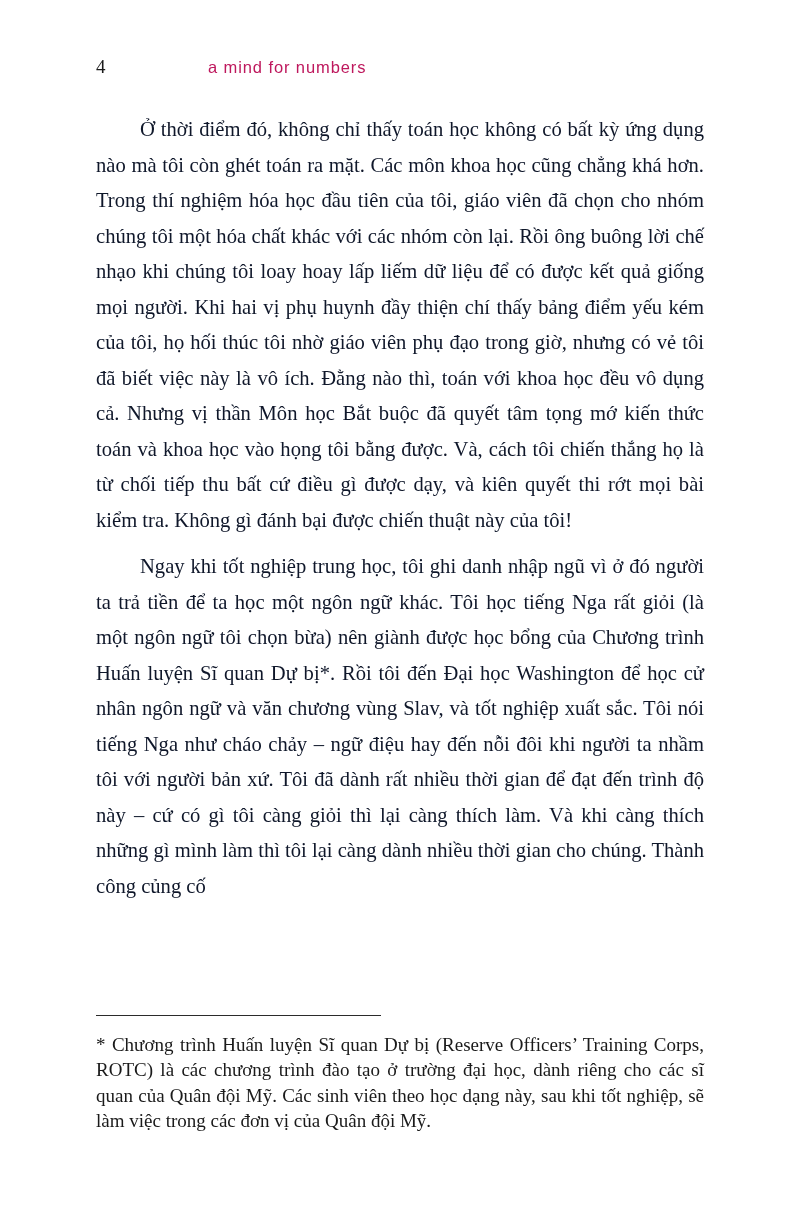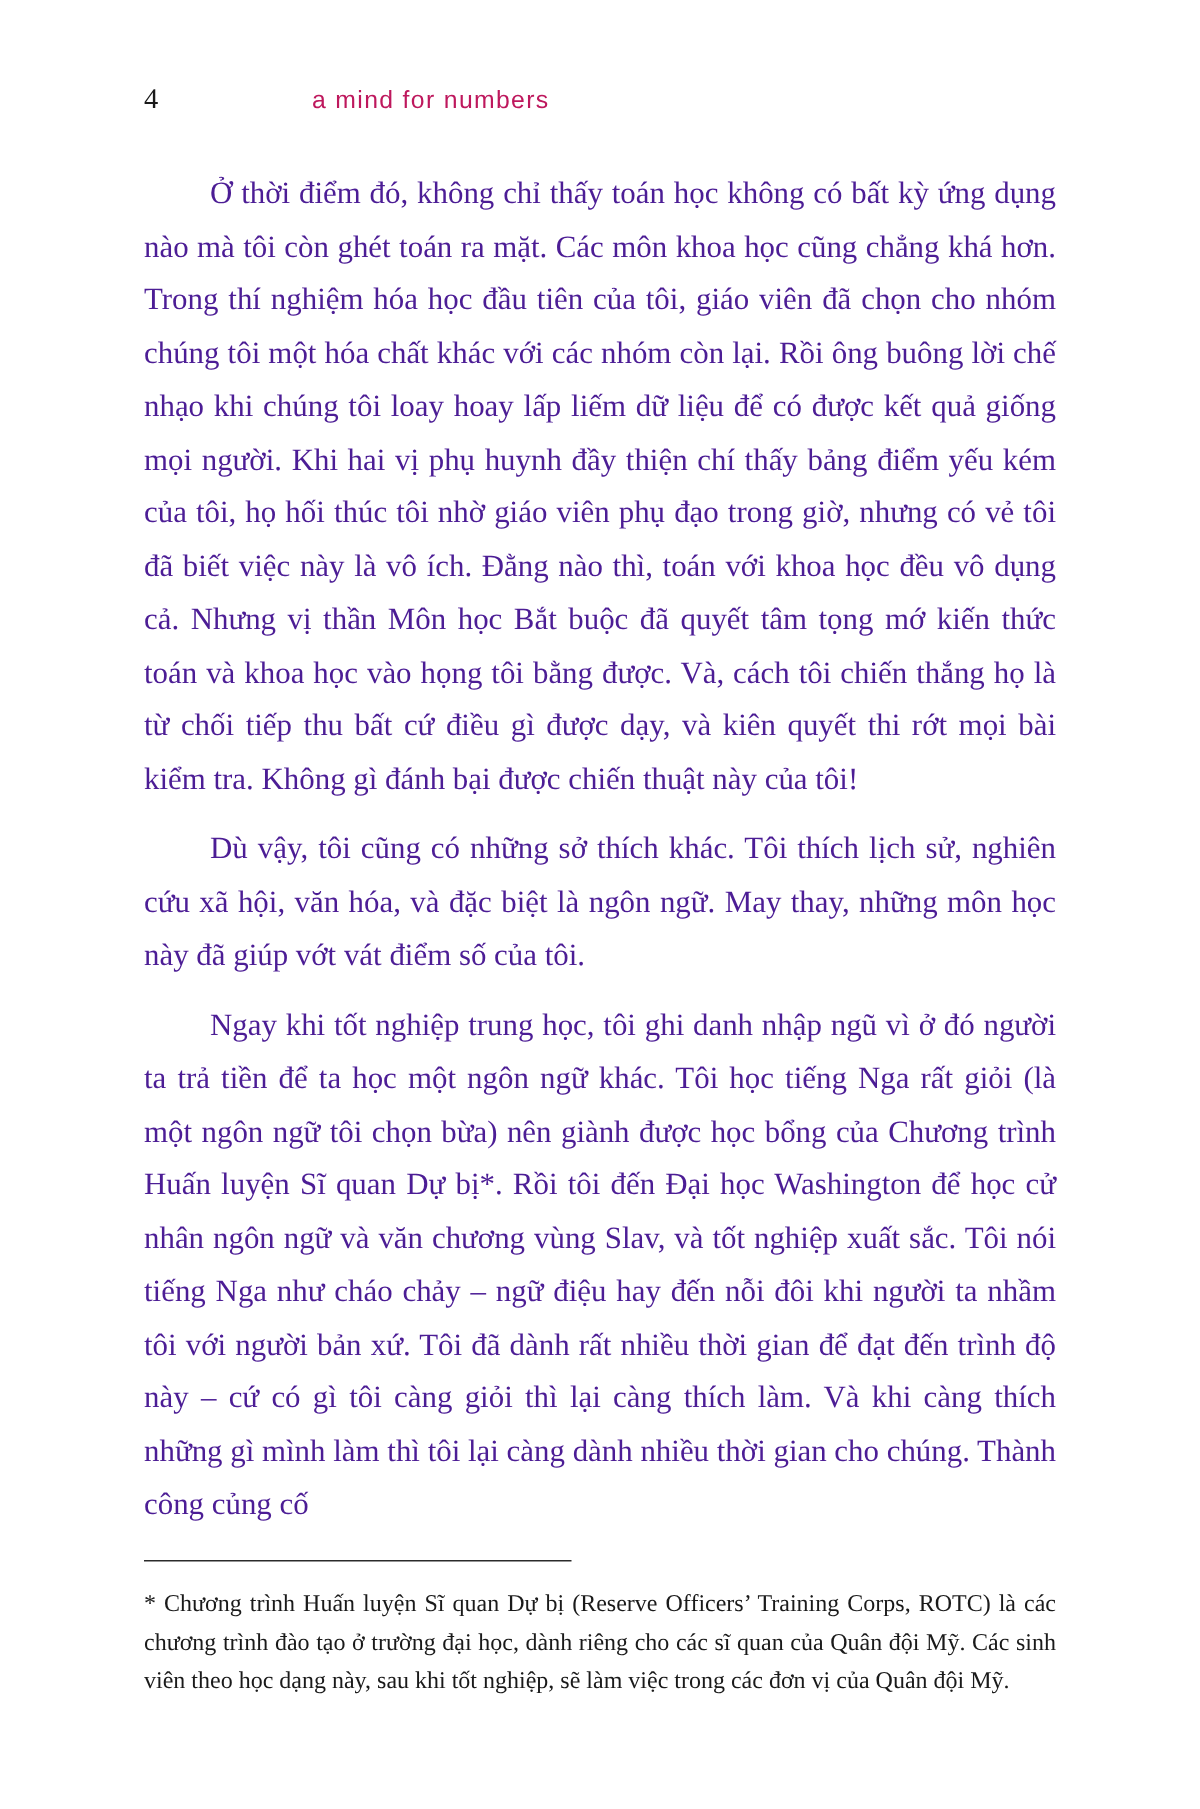--- a/index.html
+++ b/index.html
@@ -44,58 +44,57 @@
     margin-top: 6px;
   }
   .body-text p {
     margin: 0;
     font-size: 20.6px;
     line-height: 35.5px;
     text-align: justify;
     text-justify: inter-word;
     text-indent: 44px;
     hyphens: none;
-    color: #4c1d95;
+    color: #0f172a;
   }
   .body-text p + p {
     margin-top: 11px;
   }
   .footnote-area {
     position: absolute;
     left: 96px;
     right: 96px;
     bottom: 72px;
   }
   .footnote-rule {
     width: 285px;
     height: 0;
     border-top: 1px solid #2b2b2b;
     margin-bottom: 16px;
   }
   .footnote-text {
-    font-size: 16px;
+    font-size: 19px;
     line-height: 25.6px;
     text-align: justify;
     color: #1a1a1a;
     margin: 0;
   }
 </style>
 </head>
 <body>
 
 <div class="page">
 
   <div class="running-head">
     <div class="folio">4</div>
     <div class="head-title">a mind for numbers</div>
   </div>
 
   <div class="body-text">
     <p>Ở thời điểm đó, không chỉ thấy toán học không có bất kỳ ứng dụng nào mà tôi còn ghét toán ra mặt. Các môn khoa học cũng chẳng khá hơn. Trong thí nghiệm hóa học đầu tiên của tôi, giáo viên đã chọn cho nhóm chúng tôi một hóa chất khác với các nhóm còn lại. Rồi ông buông lời chế nhạo khi chúng tôi loay hoay lấp liếm dữ liệu để có được kết quả giống mọi người. Khi hai vị phụ huynh đầy thiện chí thấy bảng điểm yếu kém của tôi, họ hối thúc tôi nhờ giáo viên phụ đạo trong giờ, nhưng có vẻ tôi đã biết việc này là vô ích. Đằng nào thì, toán với khoa học đều vô dụng cả. Nhưng vị thần Môn học Bắt buộc đã quyết tâm tọng mớ kiến thức toán và khoa học vào họng tôi bằng được. Và, cách tôi chiến thắng họ là từ chối tiếp thu bất cứ điều gì được dạy, và kiên quyết thi rớt mọi bài kiểm tra. Không gì đánh bại được chiến thuật này của tôi!</p>
-    <p>Dù vậy, tôi cũng có những sở thích khác. Tôi thích lịch sử, nghiên cứu xã hội, văn hóa, và đặc biệt là ngôn ngữ. May thay, những môn học này đã giúp vớt vát điểm số của tôi.</p>
     <p>Ngay khi tốt nghiệp trung học, tôi ghi danh nhập ngũ vì ở đó người ta trả tiền để ta học một ngôn ngữ khác. Tôi học tiếng Nga rất giỏi (là một ngôn ngữ tôi chọn bừa) nên giành được học bổng của Chương trình Huấn luyện Sĩ quan Dự bị*. Rồi tôi đến Đại học Washington để học cử nhân ngôn ngữ và văn chương vùng Slav, và tốt nghiệp xuất sắc. Tôi nói tiếng Nga như cháo chảy – ngữ điệu hay đến nỗi đôi khi người ta nhầm tôi với người bản xứ. Tôi đã dành rất nhiều thời gian để đạt đến trình độ này – cứ có gì tôi càng giỏi thì lại càng thích làm. Và khi càng thích những gì mình làm thì tôi lại càng dành nhiều thời gian cho chúng. Thành công củng cố</p>
   </div>
 
   <div class="footnote-area">
     <div class="footnote-rule"></div>
     <p class="footnote-text">* Chương trình Huấn luyện Sĩ quan Dự bị (Reserve Officers’ Training Corps, ROTC) là các chương trình đào tạo ở trường đại học, dành riêng cho các sĩ quan của Quân đội Mỹ. Các sinh viên theo học dạng này, sau khi tốt nghiệp, sẽ làm việc trong các đơn vị của Quân đội Mỹ.</p>
   </div>
 
 </div>
 

